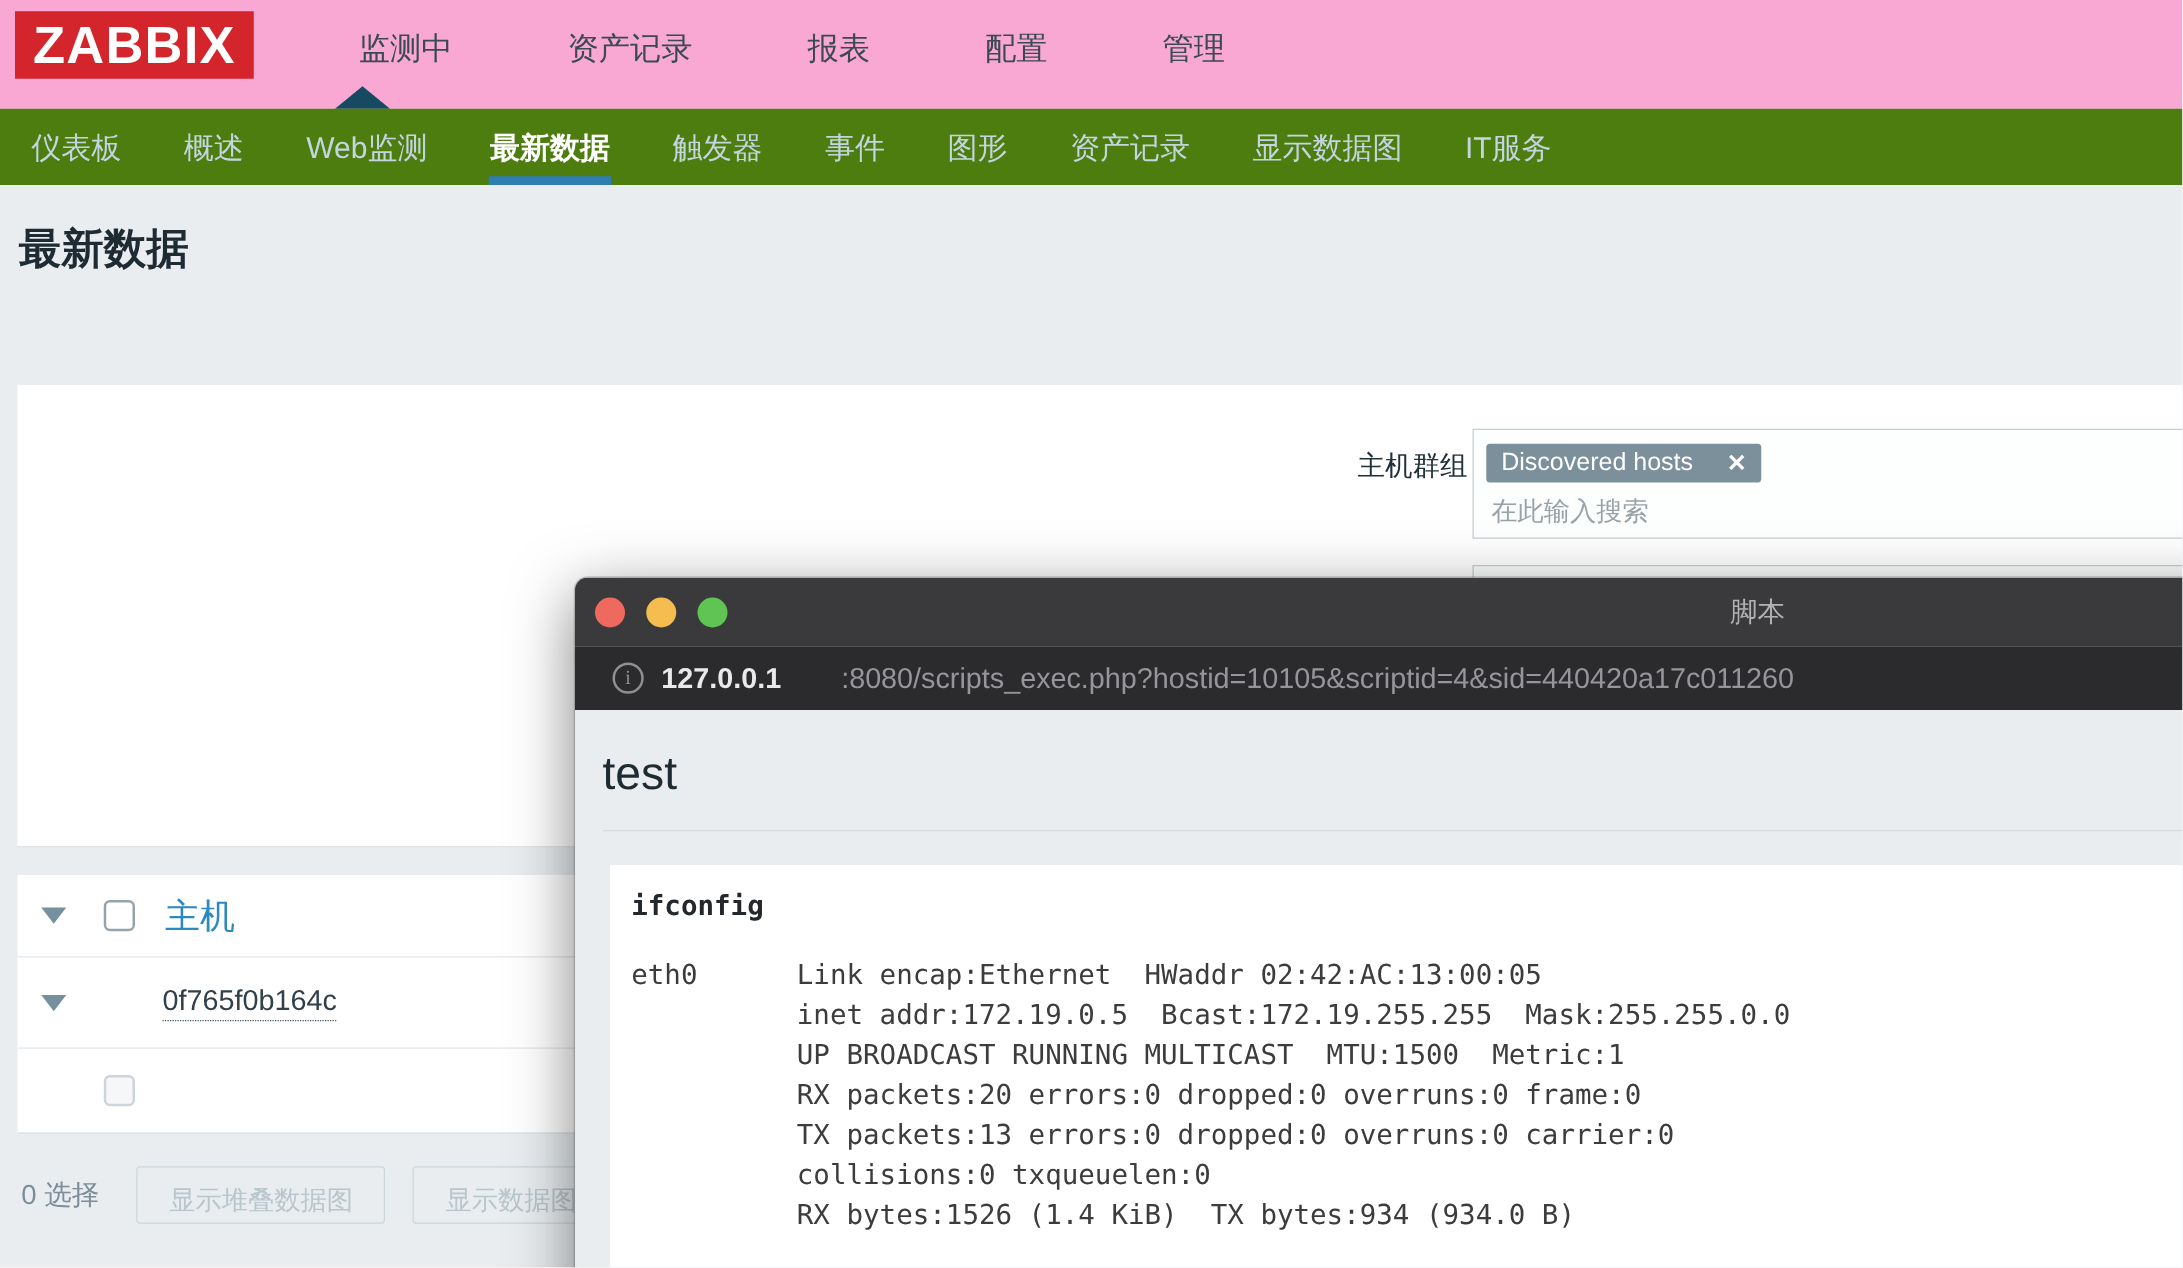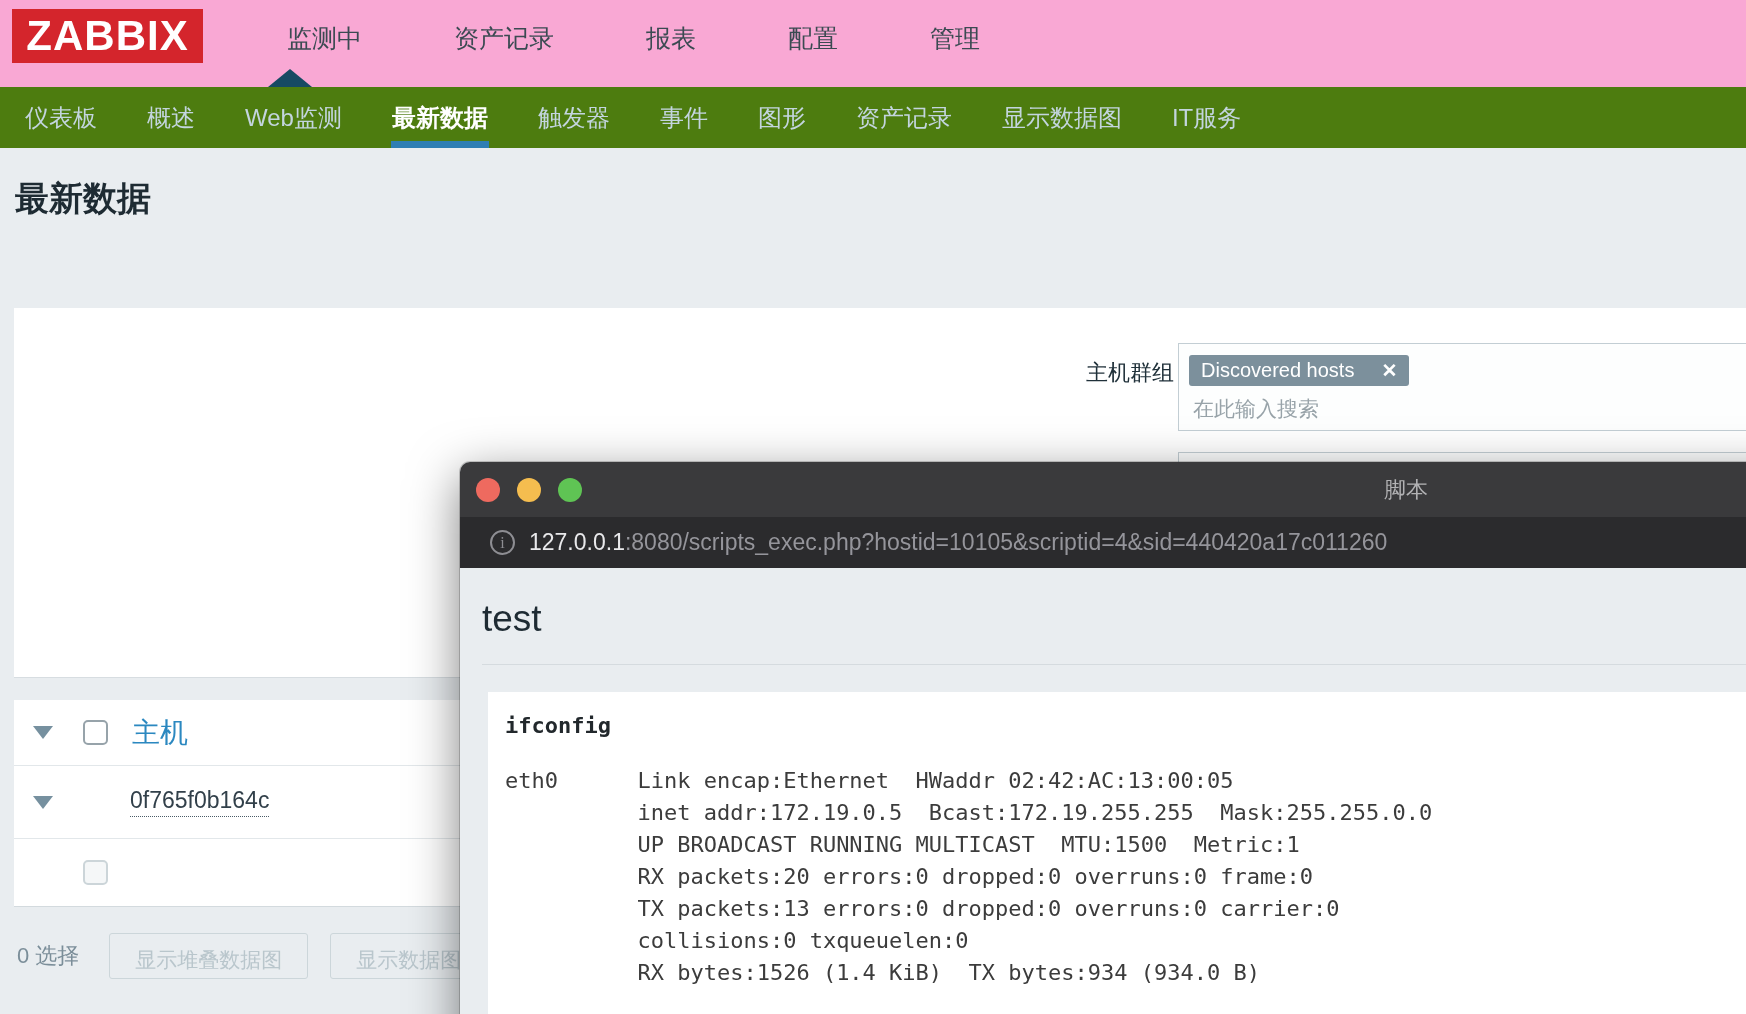--- a/index.html
+++ b/index.html
@@ -77,22 +77,22 @@
   .light.yellow { background:#f5bd4f; }
   .light.green { background:#5fc454; }
   .win-title { text-align:center; line-height:55px; font-size:22px; color:#b2b2b4; }
   .urlbar { height:51px; background:#2b2b2d; display:flex; align-items:center; padding-left:30px; }
   .info-icon {
     width:25px; height:25px; border:2px solid #8e8e93; border-radius:50%;
     color:#8e8e93; font-size:16px; display:flex; align-items:center; justify-content:center;
     margin-right:14px; flex:0 0 auto; font-family:"Liberation Serif",serif;
   }
   .url-text { font-size:23px; white-space:nowrap; }
-  .url-host { color:#e9e9eb; font-weight:normal; }
-  .url-rest { color:#95959b; }
+  .url-host { color:#e9e9eb; font-weight:bold; }
+  .url-rest { color:#95959b;margin-left:48px; }
   .popup-body { padding:30px 22px 0 22px; }
   .script-heading { font-size:37px; color:#1e2b33; font-weight:normal; }
   .body-hr { border:none; border-top:1px solid #d5dbdf; margin-top:24px; }
   .code-box { margin-top:27px; margin-left:6px; width:1800px; height:400px; background:#ffffff; padding:21px 0 0 17px; }
   .code-cmd { font-family:"DejaVu Sans Mono", monospace; font-size:22px; font-weight:bold; color:#22282c; }
   .code-out { font-family:"DejaVu Sans Mono", monospace; font-size:22px; line-height:32px; color:#3c3c3c; margin-top:27px; white-space:pre; }
 </style>
 </head>
 <body>
 

